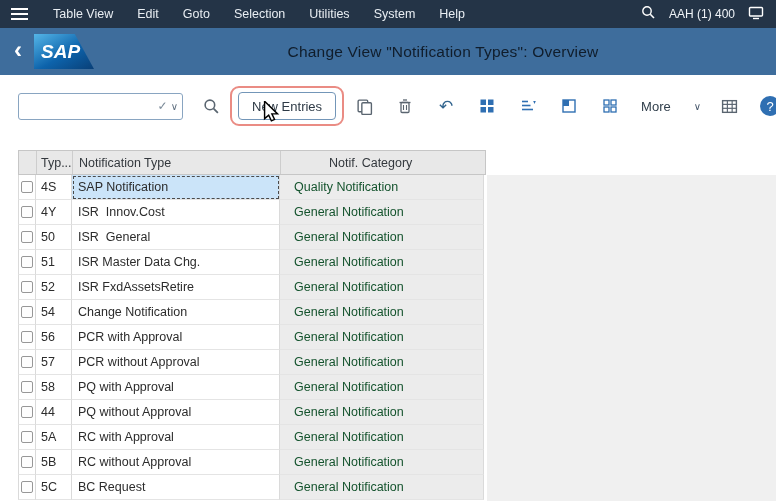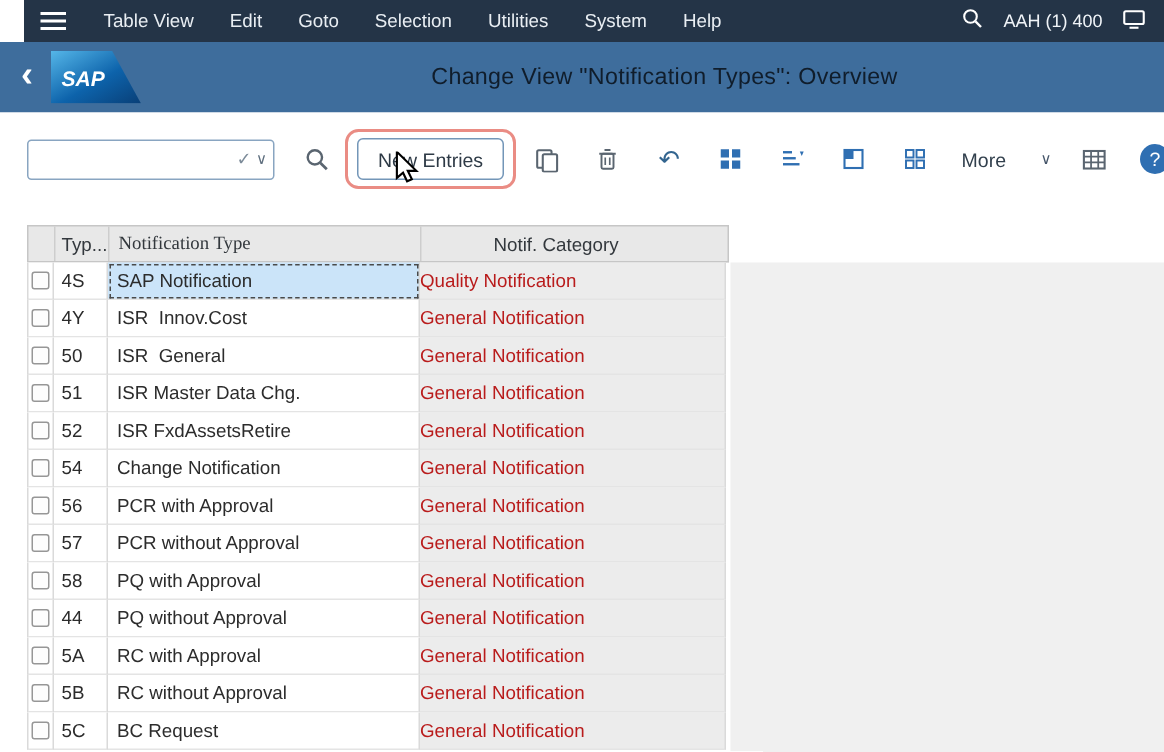--- a/index.html
+++ b/index.html
@@ -1,37 +1,37 @@
 <!DOCTYPE html>
 <html><head>
 <meta charset="utf-8">
 <style>
   * { box-sizing: border-box; margin: 0; padding: 0; }
   html,body { background:#ffffff; }
   body { font-family: "Liberation Sans", sans-serif; }
   .app { position:relative; width:776px; height:501px; background:#fff; overflow:hidden; }
 
   
-  .menubar { position:absolute; top:0; left:16px; right:0; height:28px; background:#243447;
+  .menubar { position:absolute; top:0; left:0; right:0; height:28px; background:#243447;
              display:flex; align-items:center; color:#e9eef3; font-size:12.5px; }
   .hamburger { width:17px; height:12px; margin:0 13px 0 11px; position:relative; flex:0 0 auto; }
   .hamburger i { position:absolute; left:0; right:0; height:2px; background:#fff; }
   .hamburger i:nth-child(1){top:0} .hamburger i:nth-child(2){top:5px} .hamburger i:nth-child(3){top:10px}
   .menu-items { display:flex; align-items:center; }
   .menu-item { padding:0 12px; cursor:default; white-space:nowrap; }
   .mb-right { margin-left:auto; display:flex; align-items:center; gap:13px; padding-right:12px;justify-content:flex-end; }
   .mb-session { font-size:12px; color:#f0f4f8; white-space:nowrap; }
 
   
   .titlebar { position:absolute; top:28px; left:0; right:0; height:47px; background:#3e6d9c;
               display:flex; align-items:center; }
   .back-btn { color:#ffffff; font-size:24px; line-height:1; margin:0 12px 3px 14px; font-weight:bold; }
   .sap-logo { width:60px; height:35px; background:linear-gradient(150deg,#55b6e8 0%,#0d63ab 55%,#093f77 100%);
               clip-path:polygon(0 0,68% 0,100% 100%,0 100%);
-              color:#fff; font-weight:bold; font-style:italic; font-size:14px;
+              color:#fff; font-weight:bold; font-style:italic; font-size:19px;
               display:flex; align-items:center; padding-left:7px; }
   .tb-title { position:absolute; left:110px; right:0; text-align:center; color:#101d2b;
               font-size:15.5px; letter-spacing:.2px; }
 
   
   .toolbar { position:absolute; top:75px; left:0; right:0; height:62px; background:#fff;
              display:flex; align-items:center; padding-left:18px; }
   .cmd-field { width:165px; height:27px; border:1px solid #89a5c1; border-radius:3px;
                display:flex; align-items:center; background:#fff; padding:0 4px 0 6px; }
   .cmd-field input { border:none; outline:none; flex:1; min-width:0; font-size:12.5px;
@@ -57,25 +57,25 @@
              color:#33383d; }
   .theader .hcell { height:100%; display:flex; align-items:center; border-right:1px solid #cdcdcd;
                     padding-left:6px; white-space:pre; }
   .trow { display:flex; height:25px;align-items:center; }
   .cell { height:100%; display:flex; align-items:center; border-right:1px solid #dadada;
           border-bottom:1px solid #e4e4e4; white-space:pre; background:#fff; }
   .cb-cell { width:18px; justify-content:center; border-left:1px solid #dadada; }
   .checkbox { width:12px; height:12px; border:1px solid #979797; background:#fdfdfd; border-radius:2px; }
   .typ-cell { width:36px; padding-left:5px; }
   .ntype-cell { width:208px; padding-left:6px; }
-  .ncat-cell { width:204px; padding-left:0; background:#ececec; color:#b91c1c; }
+  .ncat-cell { width:204px; padding-left:14px; background:#ececec; color:#14532d; }
   .ntype-cell.selected { background:#cbe4f9; outline:1.5px dashed #4a4a4a; outline-offset:-2px; }
   .hcell.h-cb { width:18px; padding-left:0; }
   .hcell.h-typ { width:36px; padding-left:4px; }
-  .hcell.h-ntype { width:208px;font-family:Liberation Serif, serif; }
+  .hcell.h-ntype { width:208px; }
   .hcell.h-ncat { width:204px; padding-left:48px; border-right:none; }
 
   .right-panel { position:absolute; top:175px; left:487px; right:0; bottom:0; background:#f0f0f0; }
 
   .cursor { position:absolute; left:263px; top:101px; z-index:50; pointer-events:none; }
 </style>
 </head>
 <body>
 
 <div class="app">

